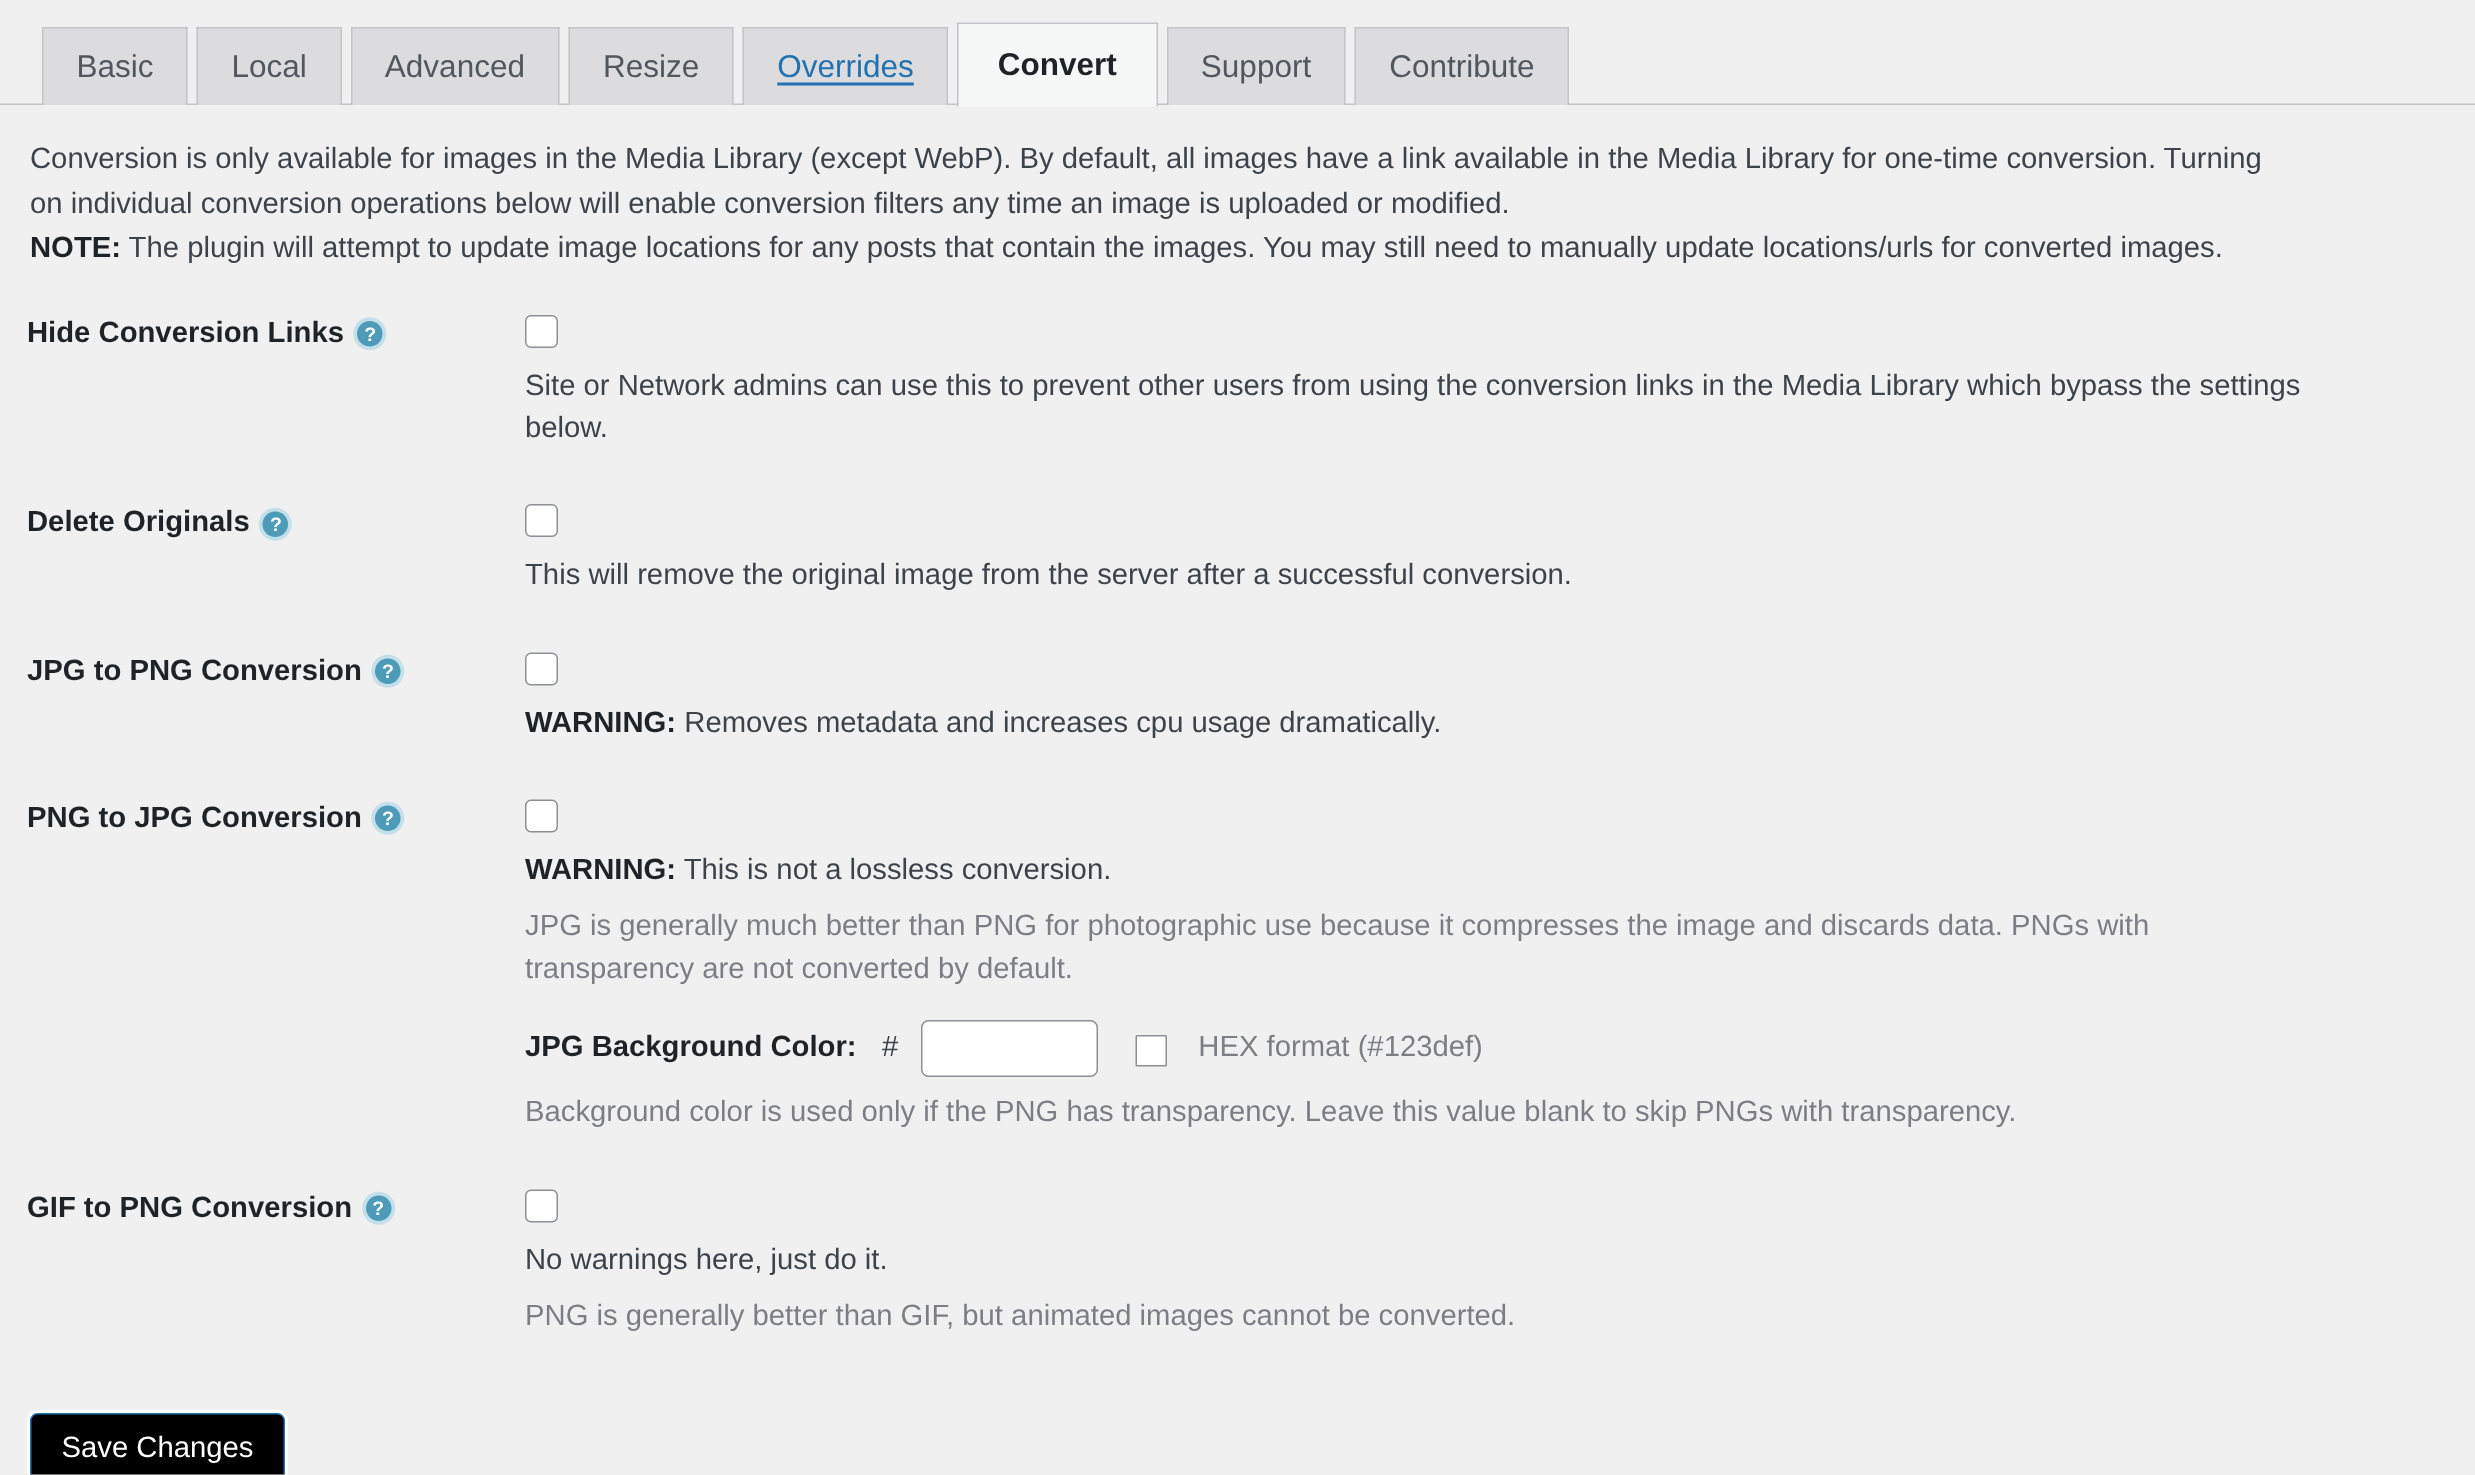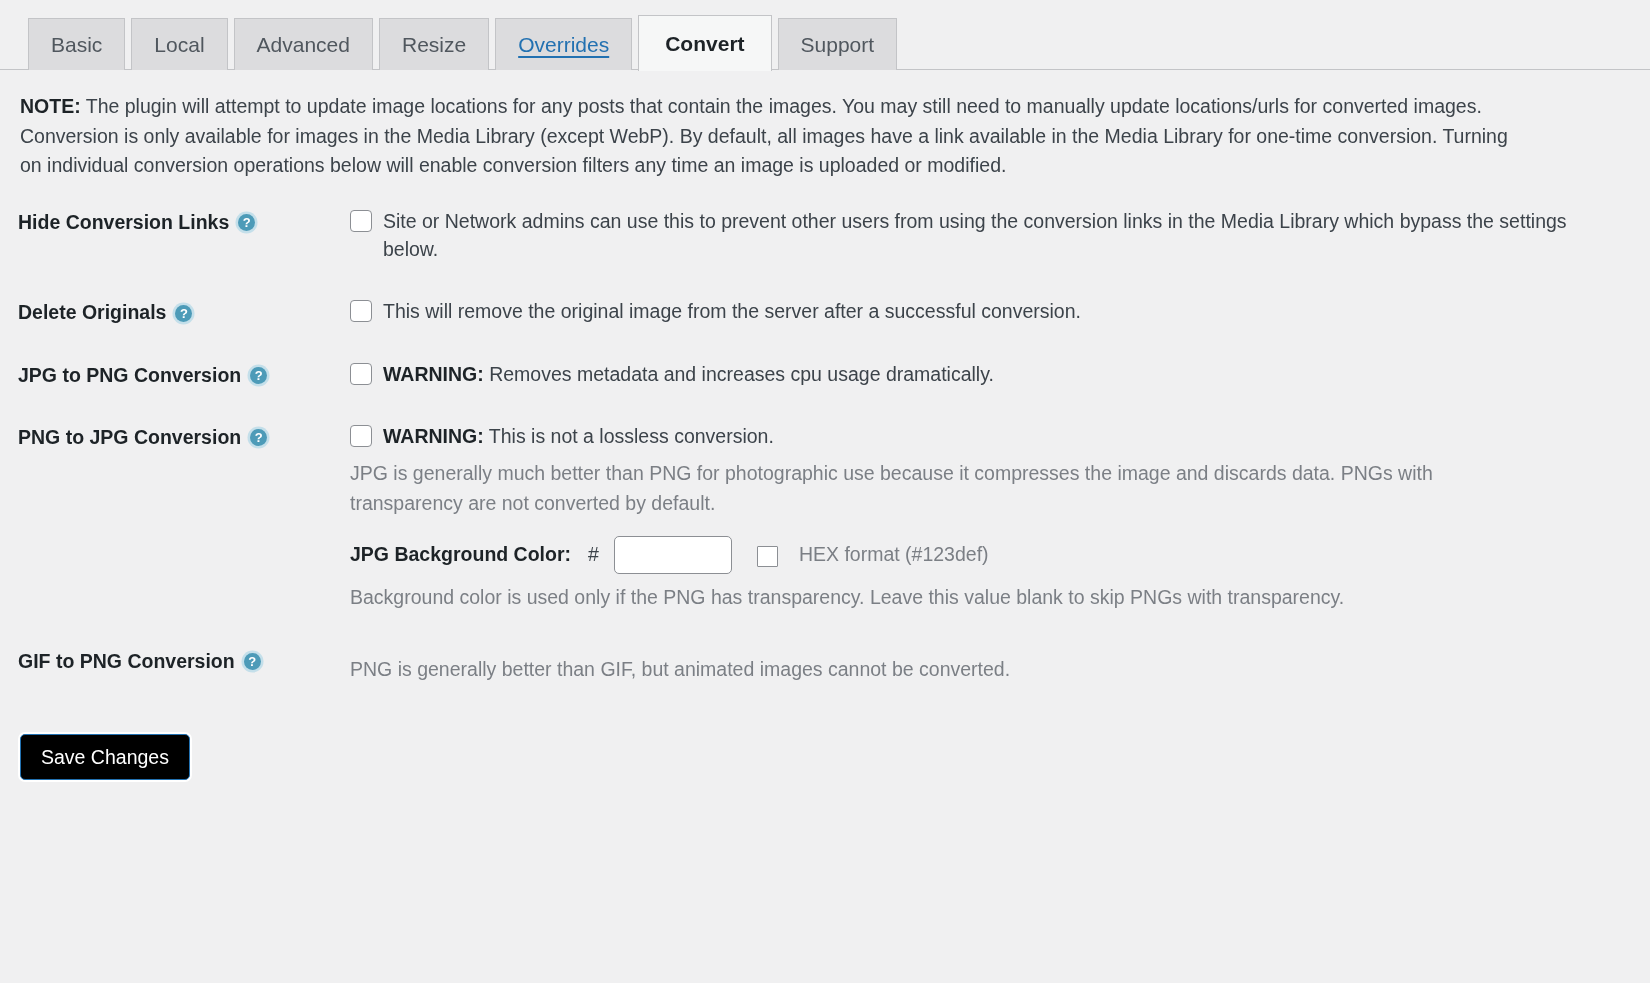--- a/index.html
+++ b/index.html
@@ -127,20 +127,21 @@
   .row-field {
     flex: 1 1 auto;
     min-width: 0;
     padding-left: 14px;
   }
 
   .cb-line {
     display: flex;
     align-items: flex-start;
     gap: 11px;
+    flex-direction: column;
   }
   .checkbox {
     flex: 0 0 auto;
     width: 22px; height: 22px;
     margin-top: 3px;
     background: #ffffff;
     border: 1px solid #8c8f94;
     border-radius: 4px;
     cursor: pointer;
   }
@@ -239,25 +240,28 @@
       </div>
     <div class="tab is-link">
         <span class="tab-text">Overrides</span>
       </div>
     <div class="tab is-active">
         <span class="tab-text">Convert</span>
       </div>
     <div class="tab">
         <span class="tab-text">Support</span>
       </div>
+    <div class="tab">
+        <span class="tab-text">Contribute</span>
+      </div>
   </nav>
 
   <section class="intro">
+    <p>Conversion is only available for images in the Media Library (except WebP). By default, all images have a link available in the Media Library for one-time conversion. Turning on individual conversion operations below will enable conversion filters any time an image is uploaded or modified.</p>
     <p><span class="note-label">NOTE:</span><span> The plugin will attempt to update image locations for any posts that contain the images. You may still need to manually update locations/urls for converted images.</span></p>
-    <p>Conversion is only available for images in the Media Library (except WebP). By default, all images have a link available in the Media Library for one-time conversion. Turning on individual conversion operations below will enable conversion filters any time an image is uploaded or modified.</p>
   </section>
 
   <div class="settings">
 
     <div class="row">
       <div class="row-label">
         <span class="lbl-text">Hide Conversion Links</span>
         <span class="help-icon">?</span>
       </div>
       <div class="row-field">
@@ -319,20 +323,24 @@
         <div class="desc">Background color is used only if the PNG has transparency. Leave this value blank to skip PNGs with transparency.</div>
       </div>
     </div>
 
     <div class="row">
       <div class="row-label">
         <span class="lbl-text">GIF to PNG Conversion</span>
         <span class="help-icon">?</span>
       </div>
       <div class="row-field">
+        <div class="cb-line">
+          <div class="checkbox"></div>
+          <div class="cb-text">No warnings here, just do it.</div>
+        </div>
         <div class="desc">PNG is generally better than GIF, but animated images cannot be converted.</div>
       </div>
     </div>
 
   </div>
 
   <div class="save-wrap">
     <button class="save-btn">Save Changes</button>
   </div>
 

